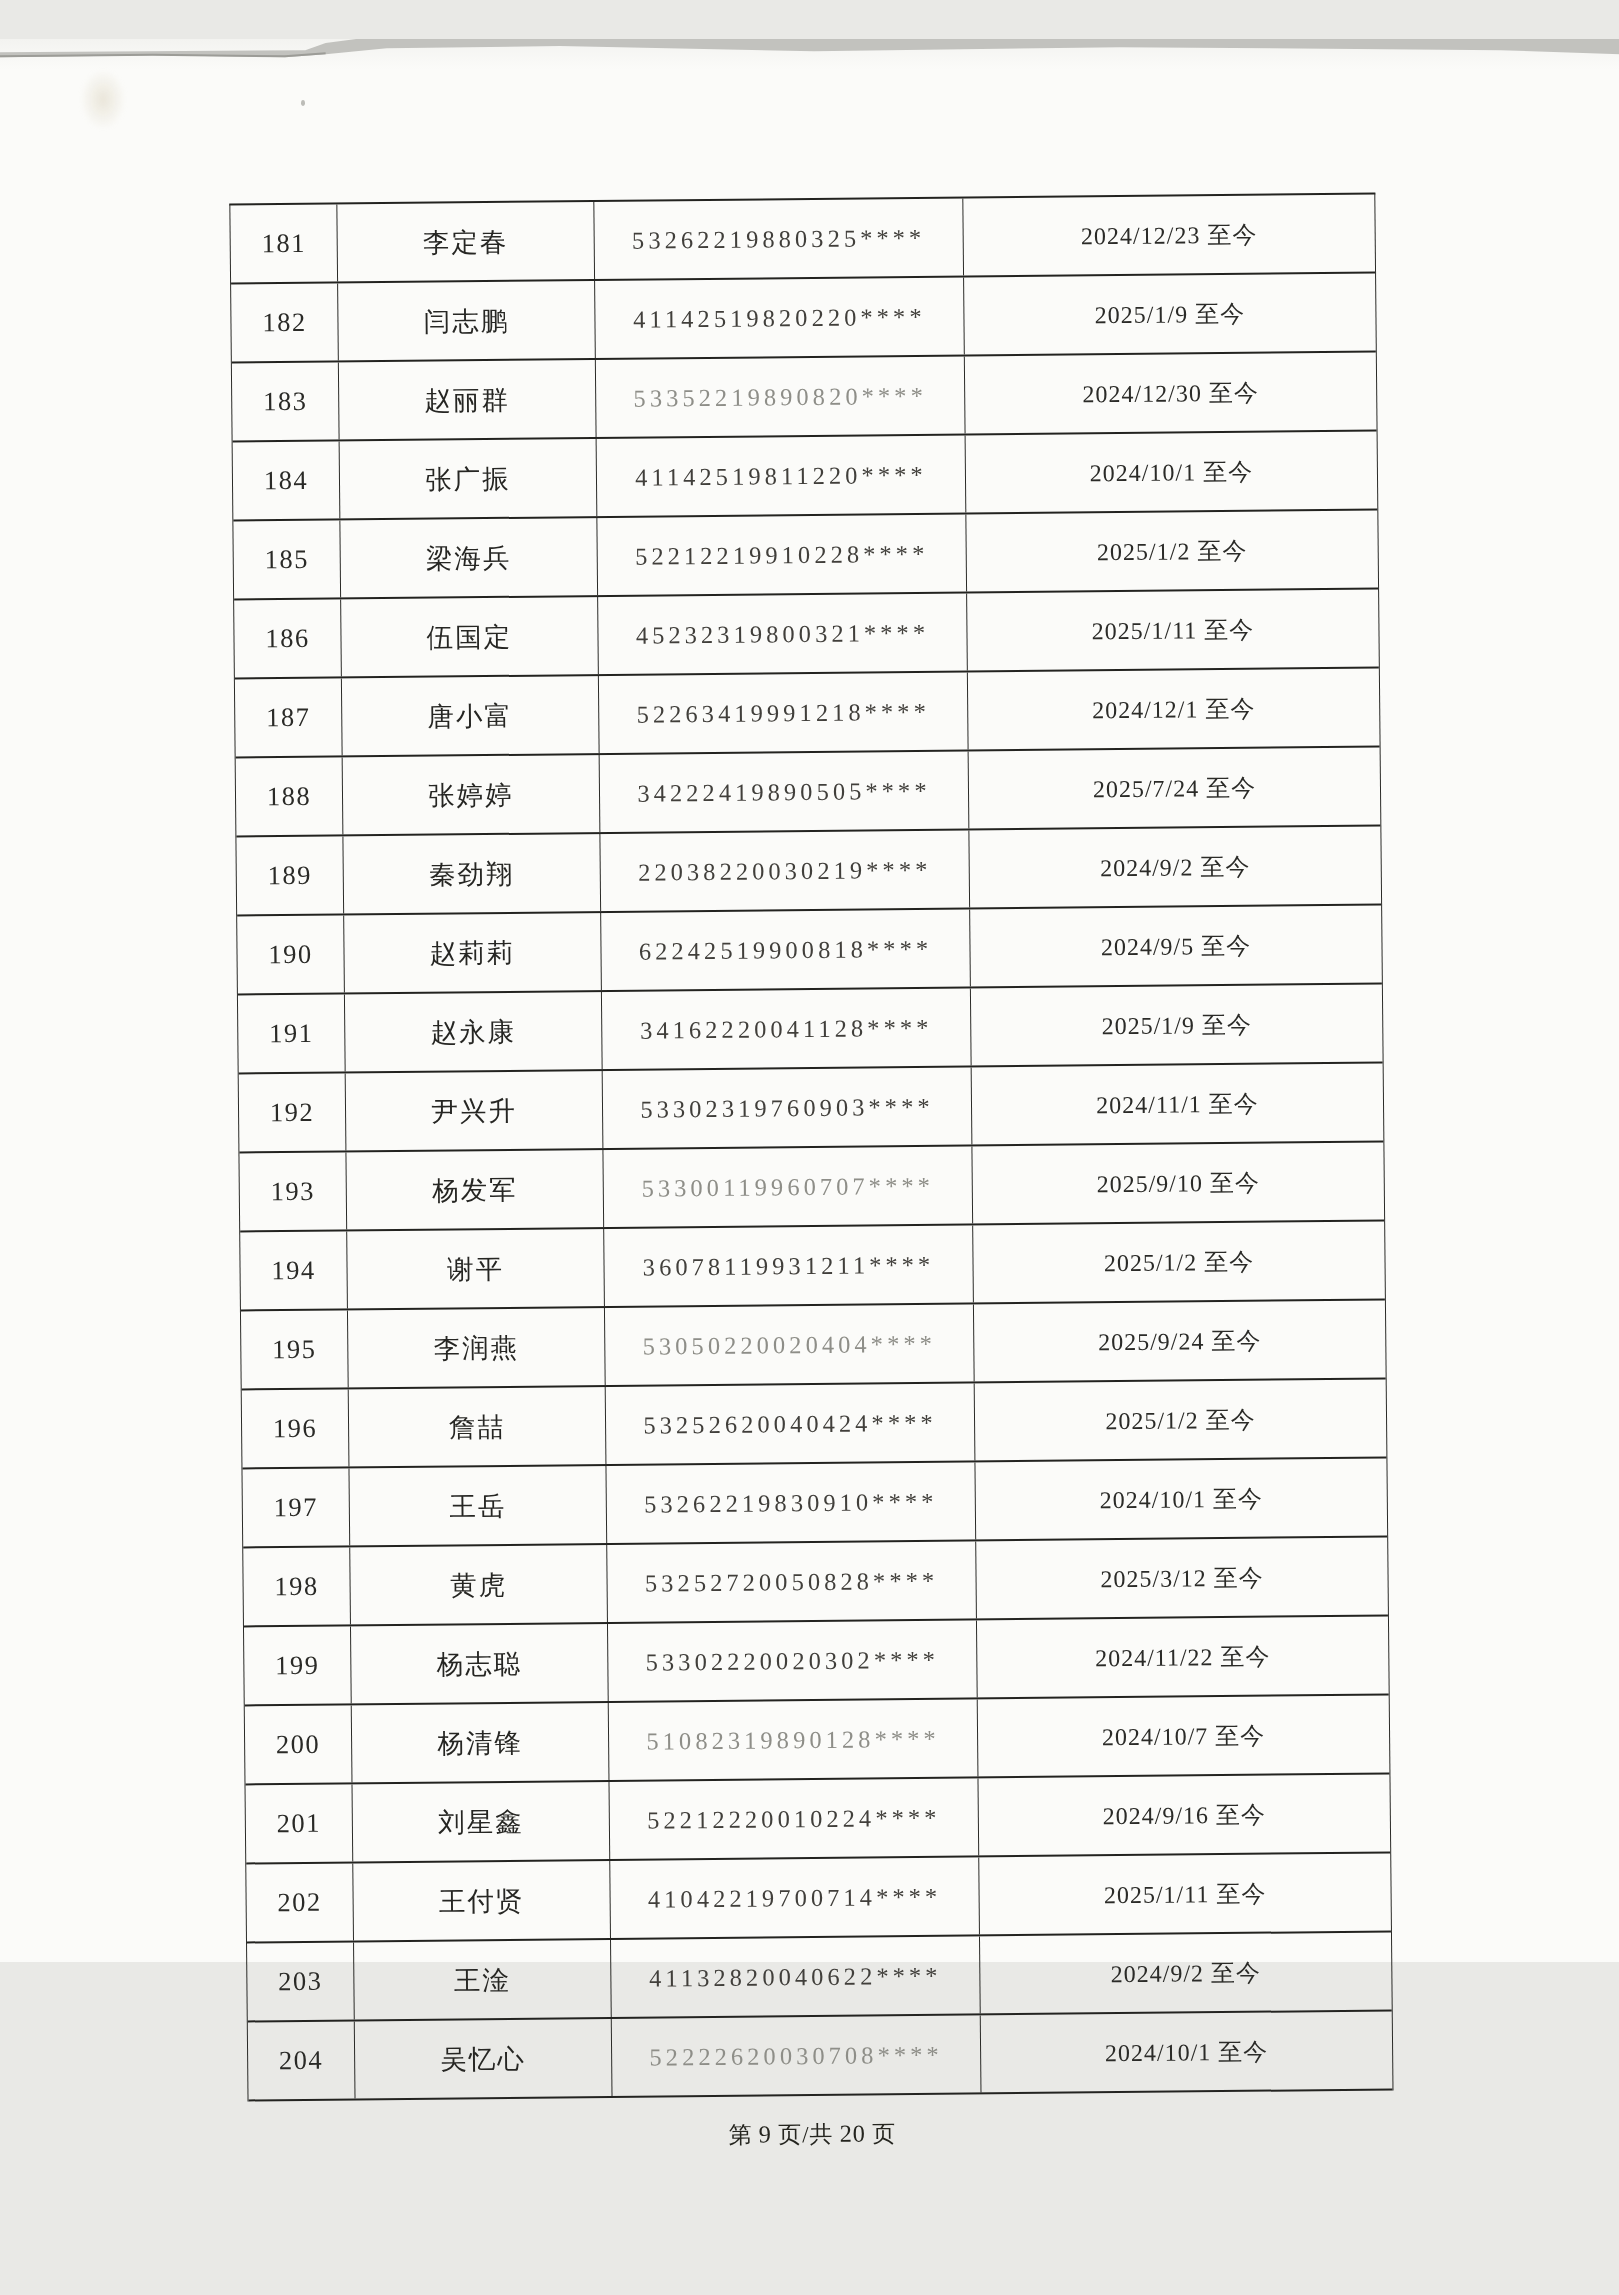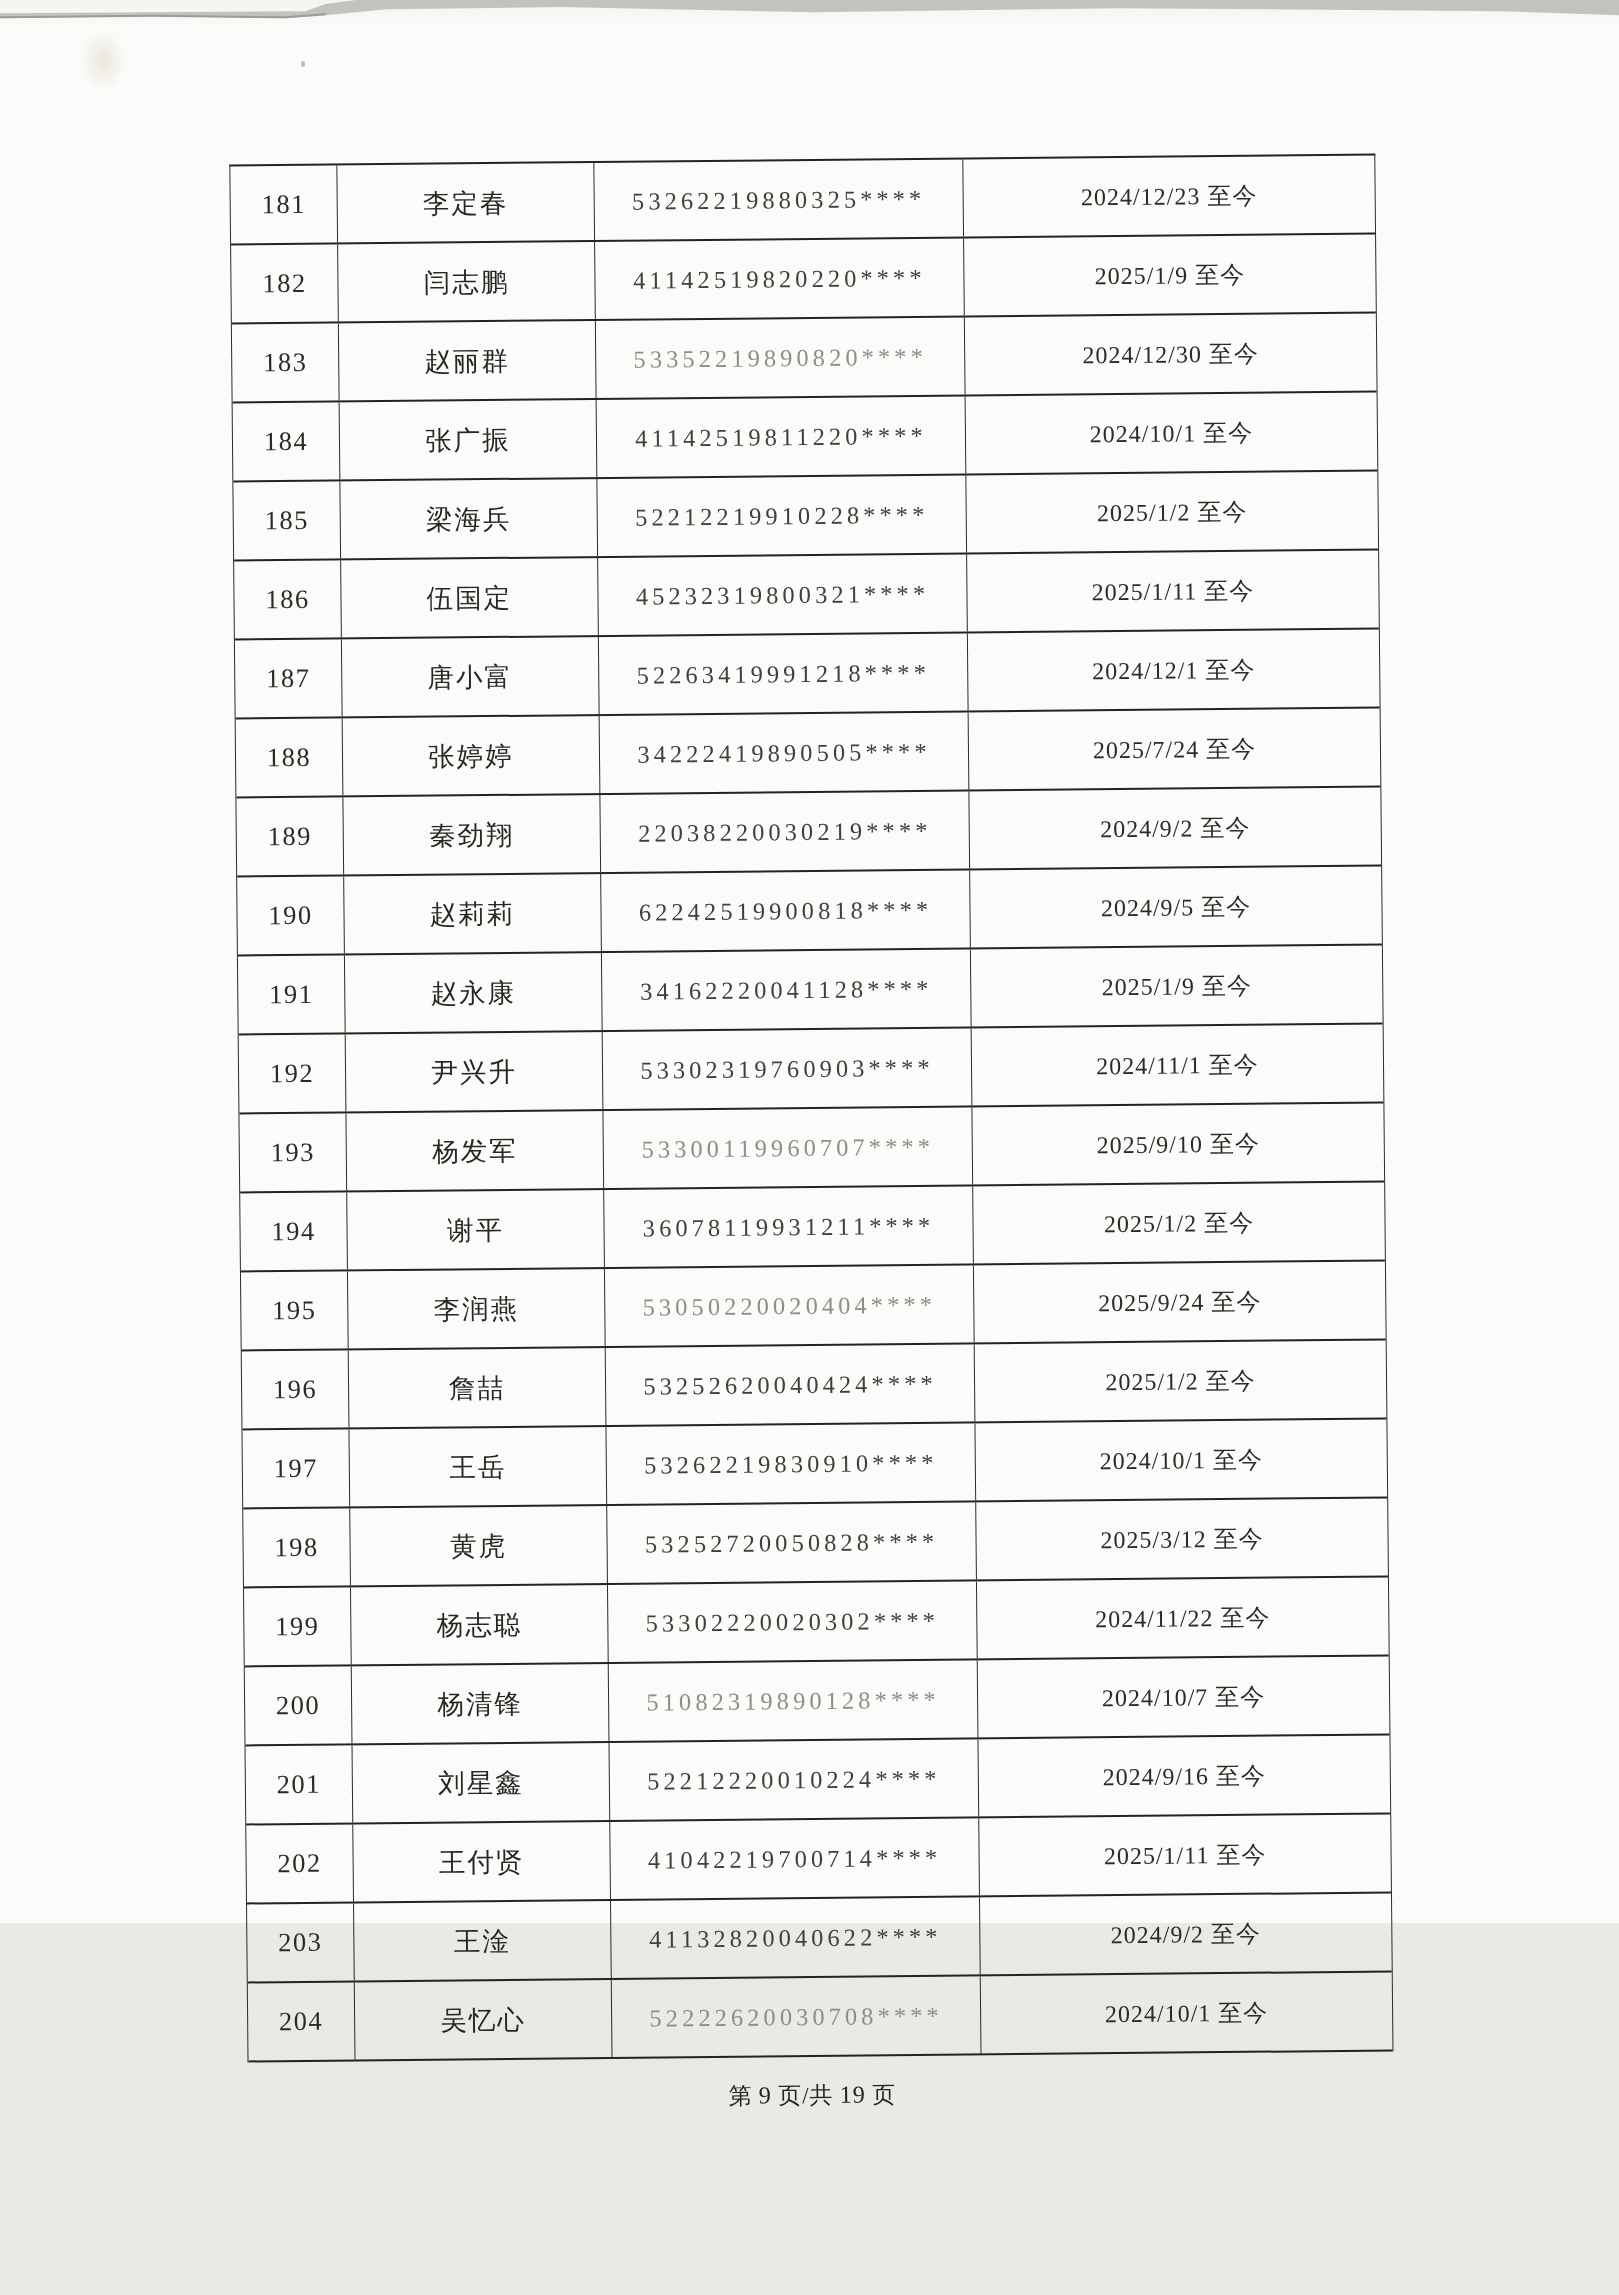--- a/index.html
+++ b/index.html
@@ -10,20 +10,21 @@
     overflow: hidden;
     background: #e9e9e6;
   }
   .page {
     position: relative;
     width: 1620px;
     height: 1923px;
     background: linear-gradient(180deg, #f3f3f0 0px, #fbfbf9 30.5px, #fbfbf9 100%);
     font-family: "Liberation Serif", "DejaVu Serif", serif;
     color: #2d2d2a;
+    margin-top: 39px;
   }
   
   .scan-edge {
     position: absolute;
     top: 0; left: 0;
     width: 1620px; height: 30.5px;
     pointer-events: none;
   }
   
   .scan-smudge {
@@ -267,18 +268,18 @@
   </div>
         <div class="tr">
     <div class="td cell-serial">204</div>
     <div class="td cell-name">吴忆心</div>
     <div class="td cell-id faint">52222620030708****</div>
     <div class="td cell-period">2024/10/1 至今</div>
   </div>
       </div>
 
     <div class="page-footer">
-      <span>第</span><span class="pg-num">9</span><span>页/共</span><span class="pg-num">19</span><span>页</span>
+      <span>第</span><span class="pg-num">9</span><span>页/共</span><span class="pg-num">20</span><span>页</span>
     </div>
 
   </div>
 </div>
 
 
 </body></html>

